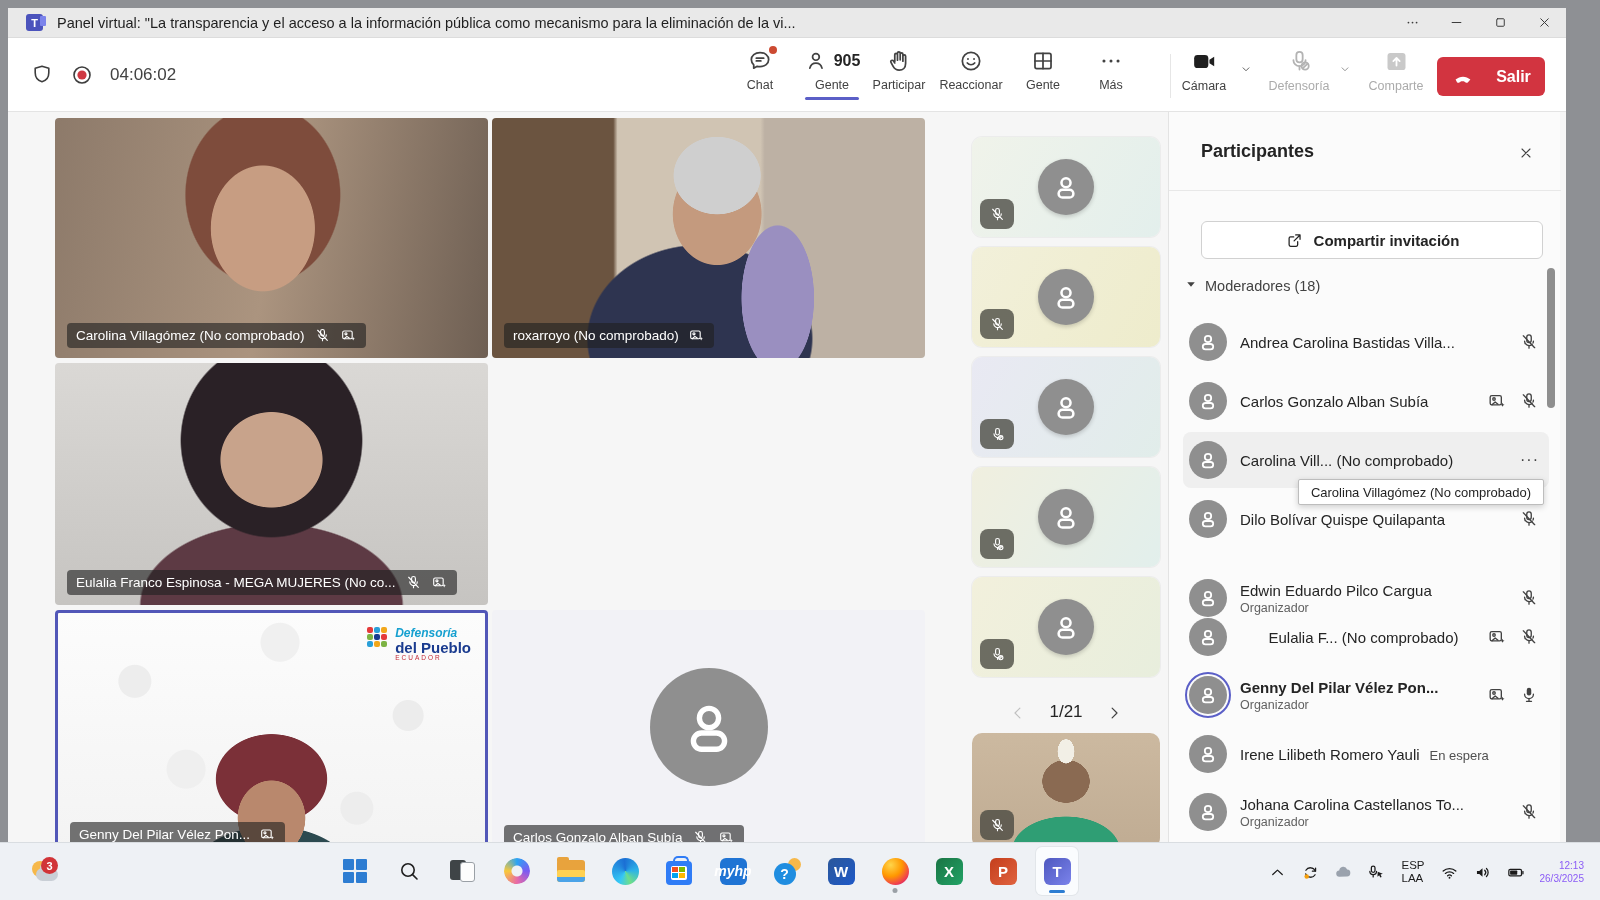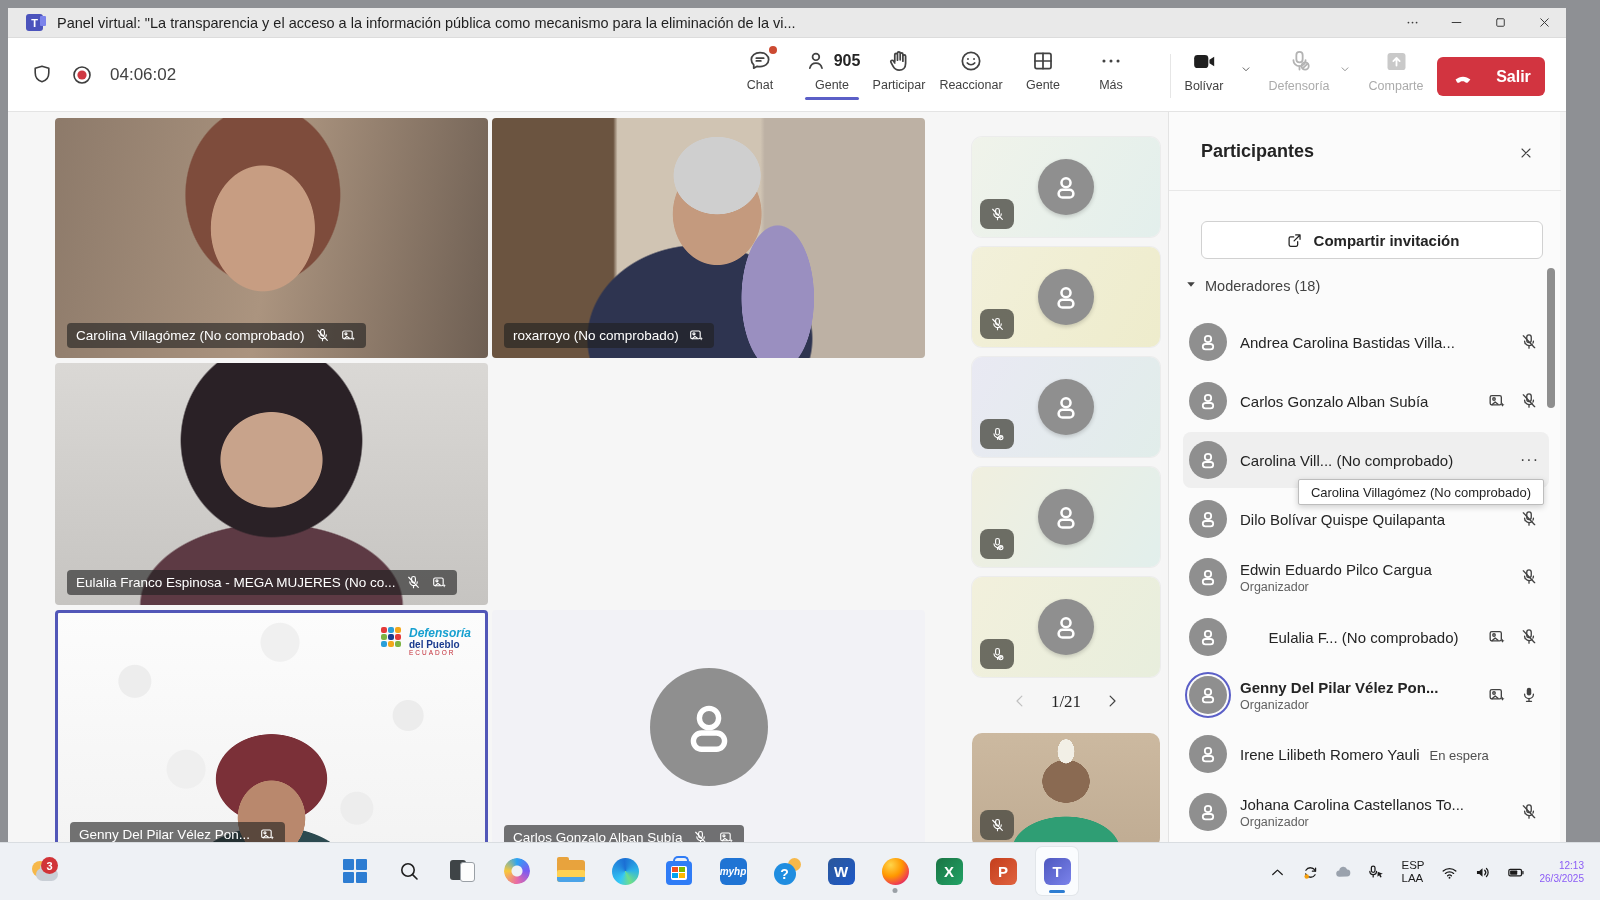--- a/index.html
+++ b/index.html
@@ -78,35 +78,35 @@
 
   .pill { position:absolute; left:12px; bottom:10px; max-width:400px; background:rgba(32,32,32,.62); border-radius:4px; padding:4px 9px; display:flex; align-items:center; gap:9px; color:#fff; }
   .pill-name { font-size:13.5px; white-space:nowrap; overflow:hidden; text-overflow:ellipsis; }
   .pill .ic { width:17px; height:17px; flex:none; }
 
   .dp-logo { position:absolute; right:14px; top:14px; display:flex; gap:6px; align-items:flex-start; }
   .dp-dots { width:22px; height:22px; display:grid; grid-template-columns:repeat(3,6px); grid-auto-rows:6px; gap:1px; }
   .dp-dots i { border-radius:2px; }
   .dp-text { line-height:1.05; }
   .dp-line1 { font-size:12px; font-weight:bold; color:#16a0d0; font-style:italic; }
-  .dp-line2 { font-size:10px; font-weight:bold; color:#1a3b8f; }
+  .dp-line2 { font-size:15px; font-weight:bold; color:#1a3b8f; }
   .dp-line3 { font-size:6.5px; letter-spacing:2px; color:#c22a35; }
 
   
   .thumb { position:absolute; left:964px; width:188px; height:100px; border-radius:10px; box-shadow:0 0 0 1px rgba(0,0,0,.04); }
   .thumb .mini-avatar { position:absolute; left:50%; top:50%; transform:translate(-50%,-50%); width:56px; height:56px; border-radius:50%; background:#8f8f8f; display:flex; align-items:center; justify-content:center; box-shadow:0 2px 4px rgba(0,0,0,.18); }
   .thumb .mini-avatar .ic { width:34px; height:34px; color:#fff; }
   .mic-badge { position:absolute; left:8px; bottom:8px; width:34px; height:30px; border-radius:8px; background:rgba(72,72,64,.78); display:flex; align-items:center; justify-content:center; color:#fff; }
   .mic-badge .ic { width:17px; height:17px; }
   .th-a { background:linear-gradient(120deg,#f0f3ea,#e3efec); }
   .th-b { background:linear-gradient(120deg,#f2f0da,#eeeccc); }
   .th-c { background:linear-gradient(120deg,#e9e9f3,#e1edea); }
   .th-d { background:linear-gradient(120deg,#f0efdf,#e2efec); }
   .th-e { background:linear-gradient(120deg,#f2f0dc,#e8eedd); }
-  .pager { position:absolute; left:964px; top:580px; width:188px; height:30px; display:flex; align-items:flex-start; justify-content:center; gap:22px;font-family:Liberation Serif, serif; }
+  .pager { position:absolute; left:964px; top:580px; width:188px; height:30px; display:flex; align-items:flex-end; justify-content:center; gap:22px; }
   .pager .ic { width:18px; height:18px; }
   .pg-prev { color:#c0c0c0; } .pg-next { color:#424242; }
   .pg-text { font-size:17px; color:#242424; }
   .camthumb { position:absolute; left:964px; top:621px; width:188px; height:115px; border-radius:10px; overflow:hidden;
     background: radial-gradient(14px 20px at 50% 16%, #f2efe6 0 60%, transparent 61%),
                 radial-gradient(42px 38px at 50% 42%, #8a6a52 0 56%, transparent 57%),
                 radial-gradient(86px 54px at 50% 102%, #2f9e74 0 62%, transparent 63%),
                 linear-gradient(#ccb9a0,#c0ac93); }
 
   
@@ -153,21 +153,21 @@
   .appbtn.active { background:#fafcfe; box-shadow:0 0 0 1px #e2e6ea; }
   .rundot { position:absolute; bottom:2px; left:50%; transform:translateX(-50%); width:5px; height:5px; border-radius:3px; background:#9aa0a6; }
   .runbar { position:absolute; bottom:2px; left:50%; transform:translateX(-50%); width:16px; height:3px; border-radius:2px; background:#2d7dd2; }
   .win-ic { width:24px; height:24px; display:grid; grid-template-columns:11px 11px; grid-auto-rows:11px; gap:2px; }
   .win-ic i { background:#2d7dd2; border-radius:1px; }
   .app-sq { width:27px; height:27px; border-radius:6px; color:#fff; font-weight:bold; font-size:15px; display:flex; align-items:center; justify-content:center; }
   .word-sq { background:linear-gradient(135deg,#2b579a,#1e59c8); }
   .excel-sq { background:linear-gradient(135deg,#1a7444,#21a366); }
   .ppt-sq { background:linear-gradient(135deg,#c43e1c,#e0633f); }
   .teams-sq { background:linear-gradient(135deg,#4e58bf,#7b83eb); }
-  .myhp-sq { background:#1f74d4; border-radius:6px; font-style:italic; font-size:10px; font-weight:bold; }
+  .myhp-sq { background:#1f74d4; border-radius:6px; font-style:italic; font-size:14px; font-weight:bold; }
   .ff-ic { width:27px; height:27px; border-radius:50%; background:radial-gradient(circle at 32% 26%, #ffd54a, #ff9800 42%, #f0414e 72%, #b5007f); }
   .edge-ic { width:27px; height:27px; border-radius:50%; background:conic-gradient(from 210deg, #35c8f5, #1b6fd4 40%, #2bb3e8 65%, #6ede8a 85%, #35c8f5); }
   .copilot-ic { width:26px; height:26px; border-radius:50%; background:conic-gradient(#2aa4f4,#7b5bf2,#e86aa6,#f8c83a,#2aa4f4); -webkit-mask:radial-gradient(circle, transparent 0 5px, #000 6px); mask:radial-gradient(circle, transparent 0 5px, #000 6px); }
   .search-ic { width:24px; height:24px; color:#1f1f1f; }
   .tv-ic { position:relative; width:26px; height:22px; }
   .tv-ic .b1 { position:absolute; left:0; top:0; width:16px; height:20px; background:#3f4447; border-radius:3px; }
   .tv-ic .b2 { position:absolute; left:10px; top:2px; width:15px; height:20px; background:#fdfdfd; border:1px solid #9aa0a6; border-radius:3px; }
   .fold-ic { position:relative; width:28px; height:22px; }
   .fold-back { position:absolute; inset:0; background:#e8a33d; border-radius:3px; }
   .fold-back::before { content:""; position:absolute; left:0; top:-3px; width:12px; height:6px; background:#e8a33d; border-radius:2px; }
@@ -317,21 +317,21 @@
 
   <div class="devbar-sep"></div>
 
   <div class="devgroup" style="left:1165px; width:62px;">
     <span class="ic" style="color:#1f1f1f;">
         <svg viewBox="0 0 24 24" fill="none" stroke="currentColor" stroke-width="1.6" stroke-linecap="round" stroke-linejoin="round">
           <rect x="2.8" y="6.2" width="12.6" height="11.6" rx="3" fill="currentColor" stroke="none"></rect>
           <path d="M16.4 10.4l4.2-2.6v8.4l-4.2-2.6z" fill="currentColor" stroke="none"></path>
         </svg>
       </span>
-    <span class="dev-label" style="color:#424242;">Bolívar</span>
+    <span class="dev-label" style="color:#424242;">Cámara</span>
   </div>
   <span class="dev-chev ic" style="left:1231px;">
       <svg viewBox="0 0 24 24" fill="none" stroke="currentColor" stroke-width="1.6" stroke-linecap="round" stroke-linejoin="round">
         <path d="M7 10l5 5 5-5"></path>
       </svg>
     </span>
   <div class="devgroup" style="left:1255px; width:72px;">
     <span class="ic" style="color:#b3b3b3;">
         <svg viewBox="0 0 24 24" fill="none" stroke="currentColor" stroke-width="1.6" stroke-linecap="round" stroke-linejoin="round">
           <rect x="9.2" y="3.4" width="5.6" height="9.4" rx="2.8"></rect>
@@ -722,21 +722,21 @@
           <div class="picons">
             <span class="ic">
               <svg viewBox="0 0 24 24" fill="none" stroke="currentColor" stroke-width="1.6" stroke-linecap="round" stroke-linejoin="round">
                 <rect x="9.3" y="3.5" width="5.4" height="9.2" rx="2.7"></rect>
                 <path d="M6.7 11a5.3 5.3 0 008.9 3.9M17.3 11a5.3 5.3 0 01-.5 2.3"></path>
                 <path d="M12 16.4v3M5.2 4.6l13.6 14.2"></path>
               </svg>
             </span>
           </div>
         </div>
-        <div class="prow" style="top: 437px;">
+        <div class="prow" style="top: 458px;">
           <div class="pav">
             <span class="ic">
               <svg viewBox="0 0 24 24" fill="none" stroke="currentColor" stroke-width="1.6" stroke-linecap="round" stroke-linejoin="round">
                 <circle cx="12" cy="9" r="3.2" stroke-width="1.8"></circle>
                 <rect x="6.8" y="14" width="10.4" height="5.4" rx="2.7" stroke-width="1.8"></rect>
               </svg>
             </span>
           </div>
           <div class="ptxt">
       <div class="pname">Edwin Eduardo Pilco Cargua</div>

